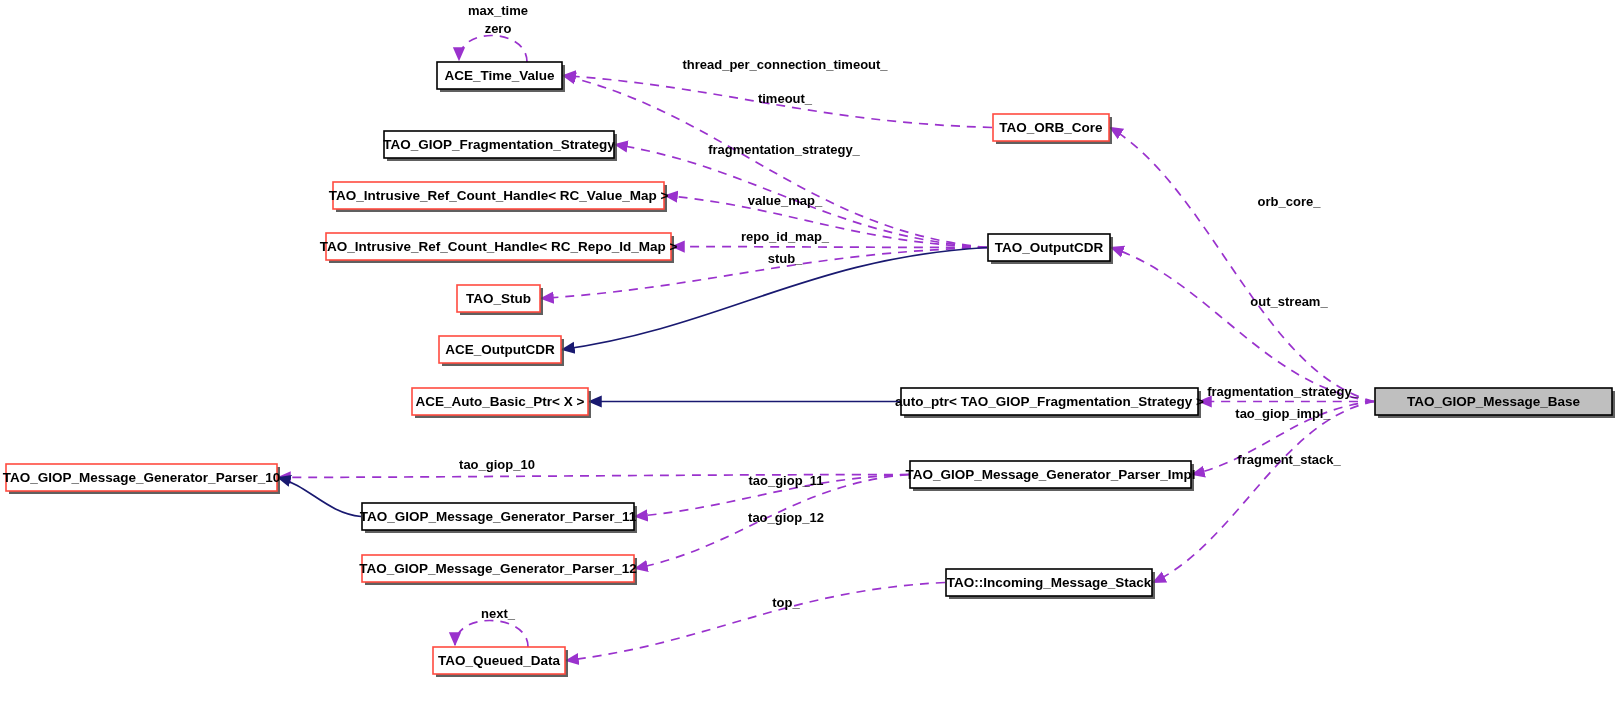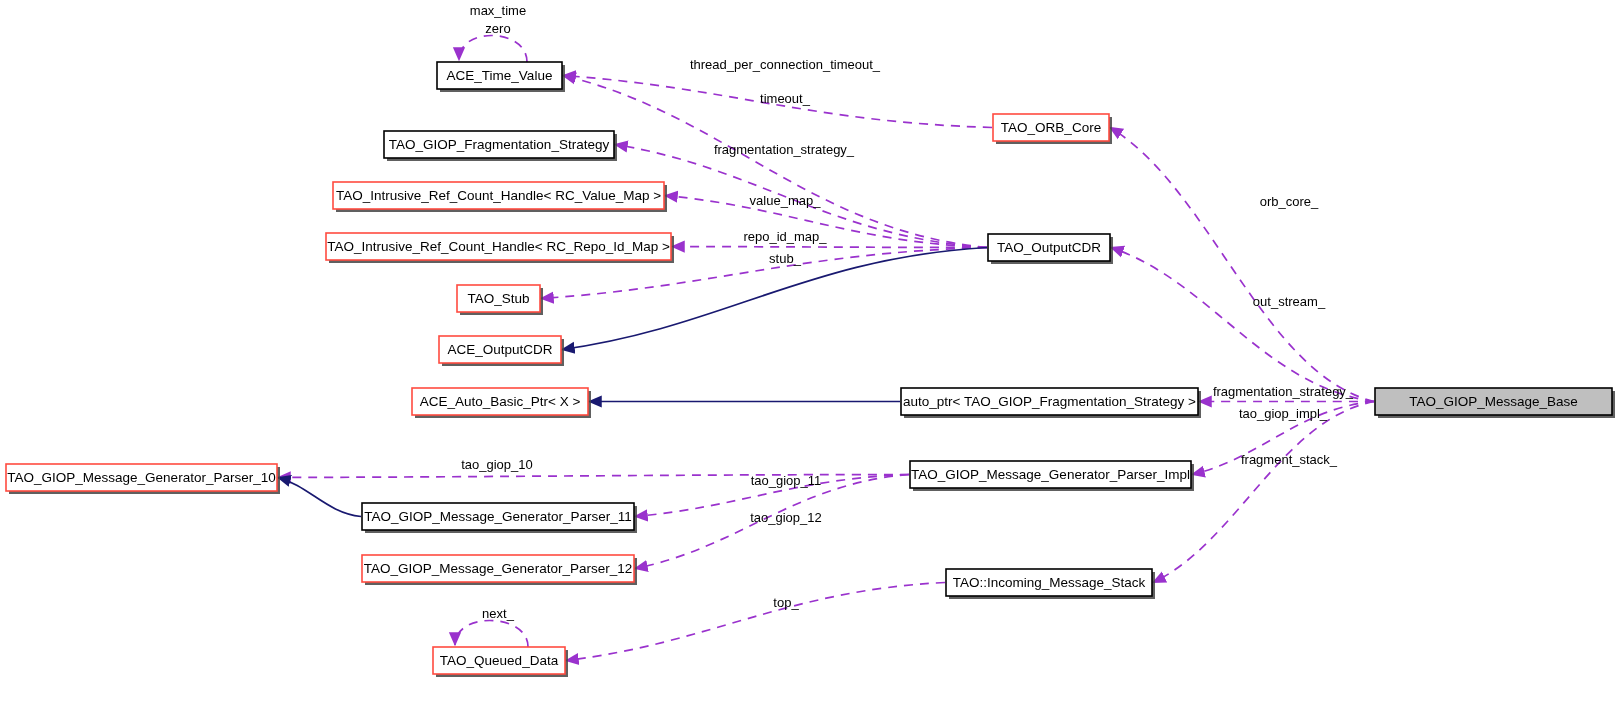--- a/index.html
+++ b/index.html
@@ -9,20 +9,21 @@
   }
   body {
     font-family: "Liberation Sans", sans-serif;
   }
   #diagram-root {
     position: relative;
     width: 1619px;
     height: 703px;
     background: #ffffff;
     overflow: hidden;
+    font-weight: bold;
   }
   svg#graph {
     position: absolute;
     top: 0;
     left: 0;
     width: 1619px;
     height: 703px;
   }
   .node-rect {
     fill: #ffffff;

